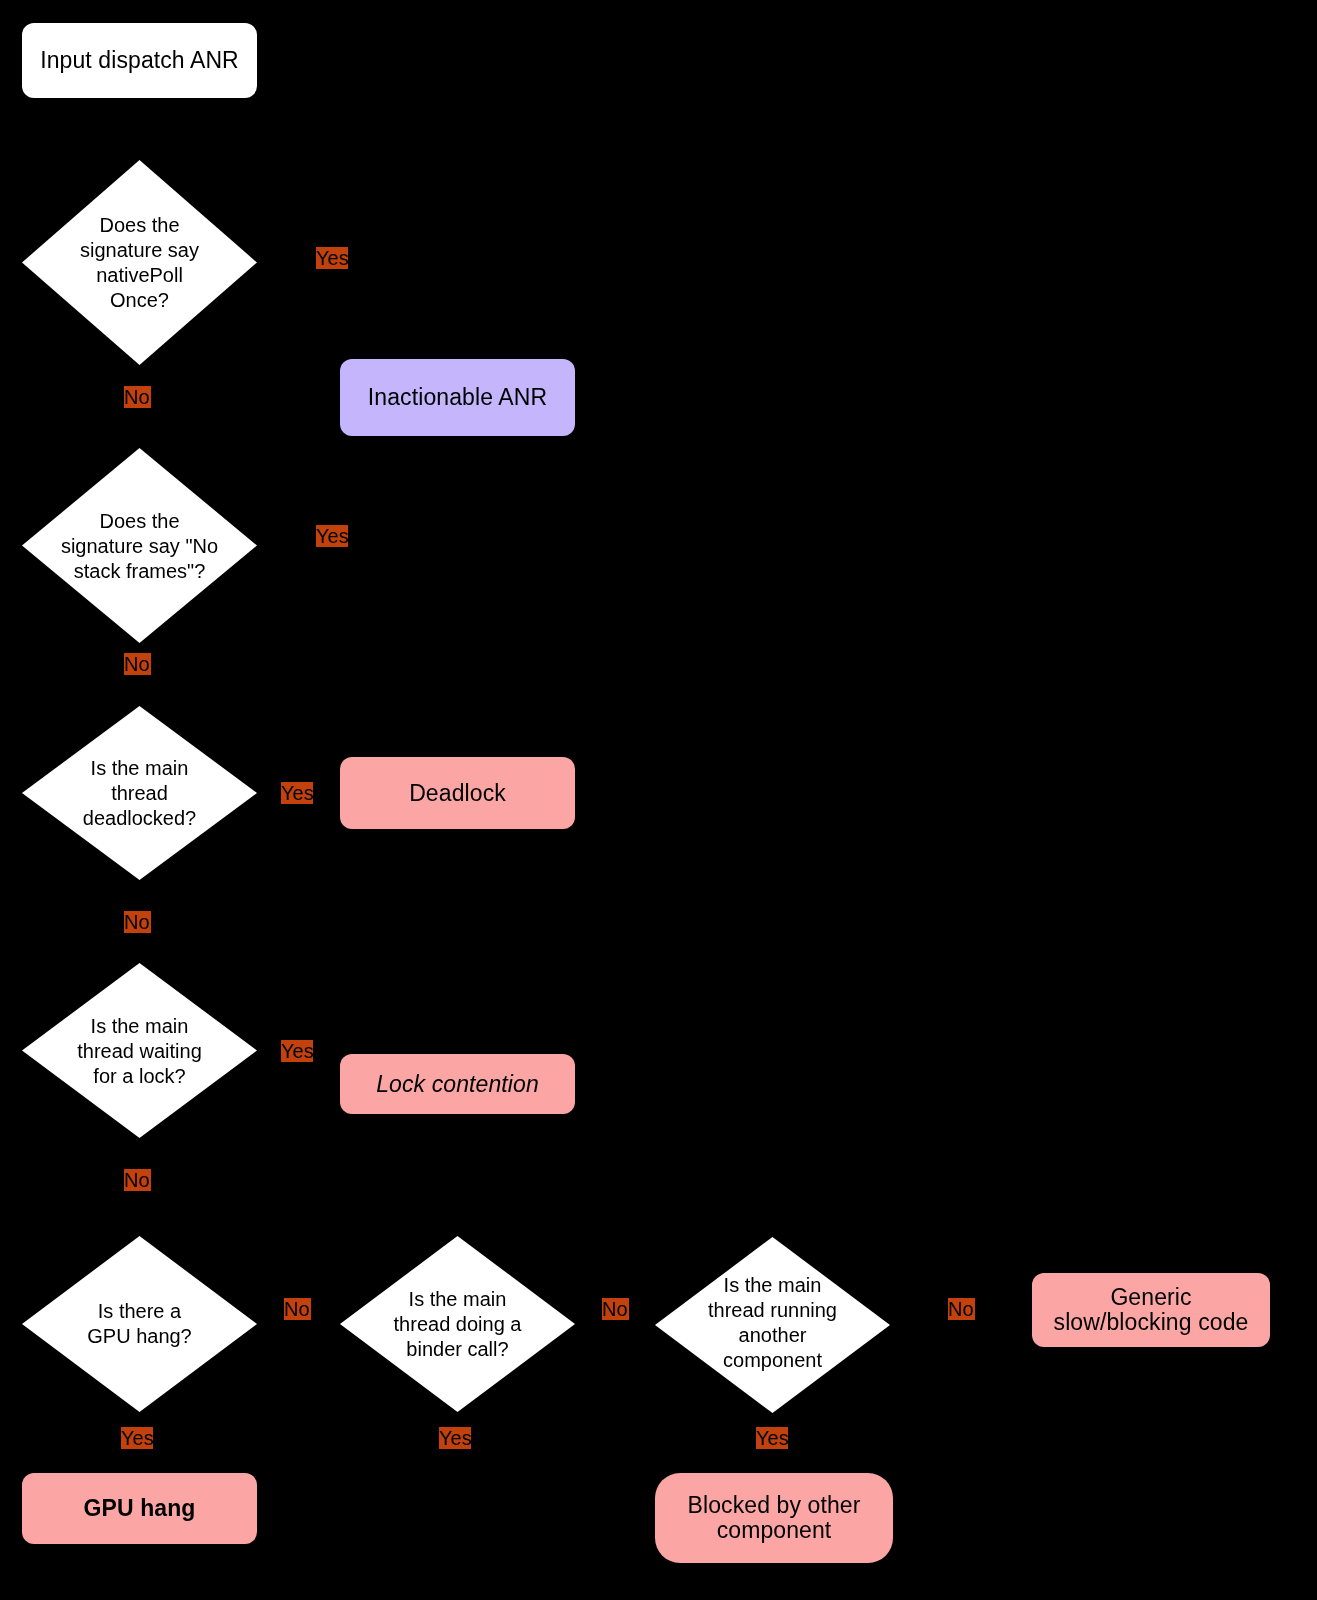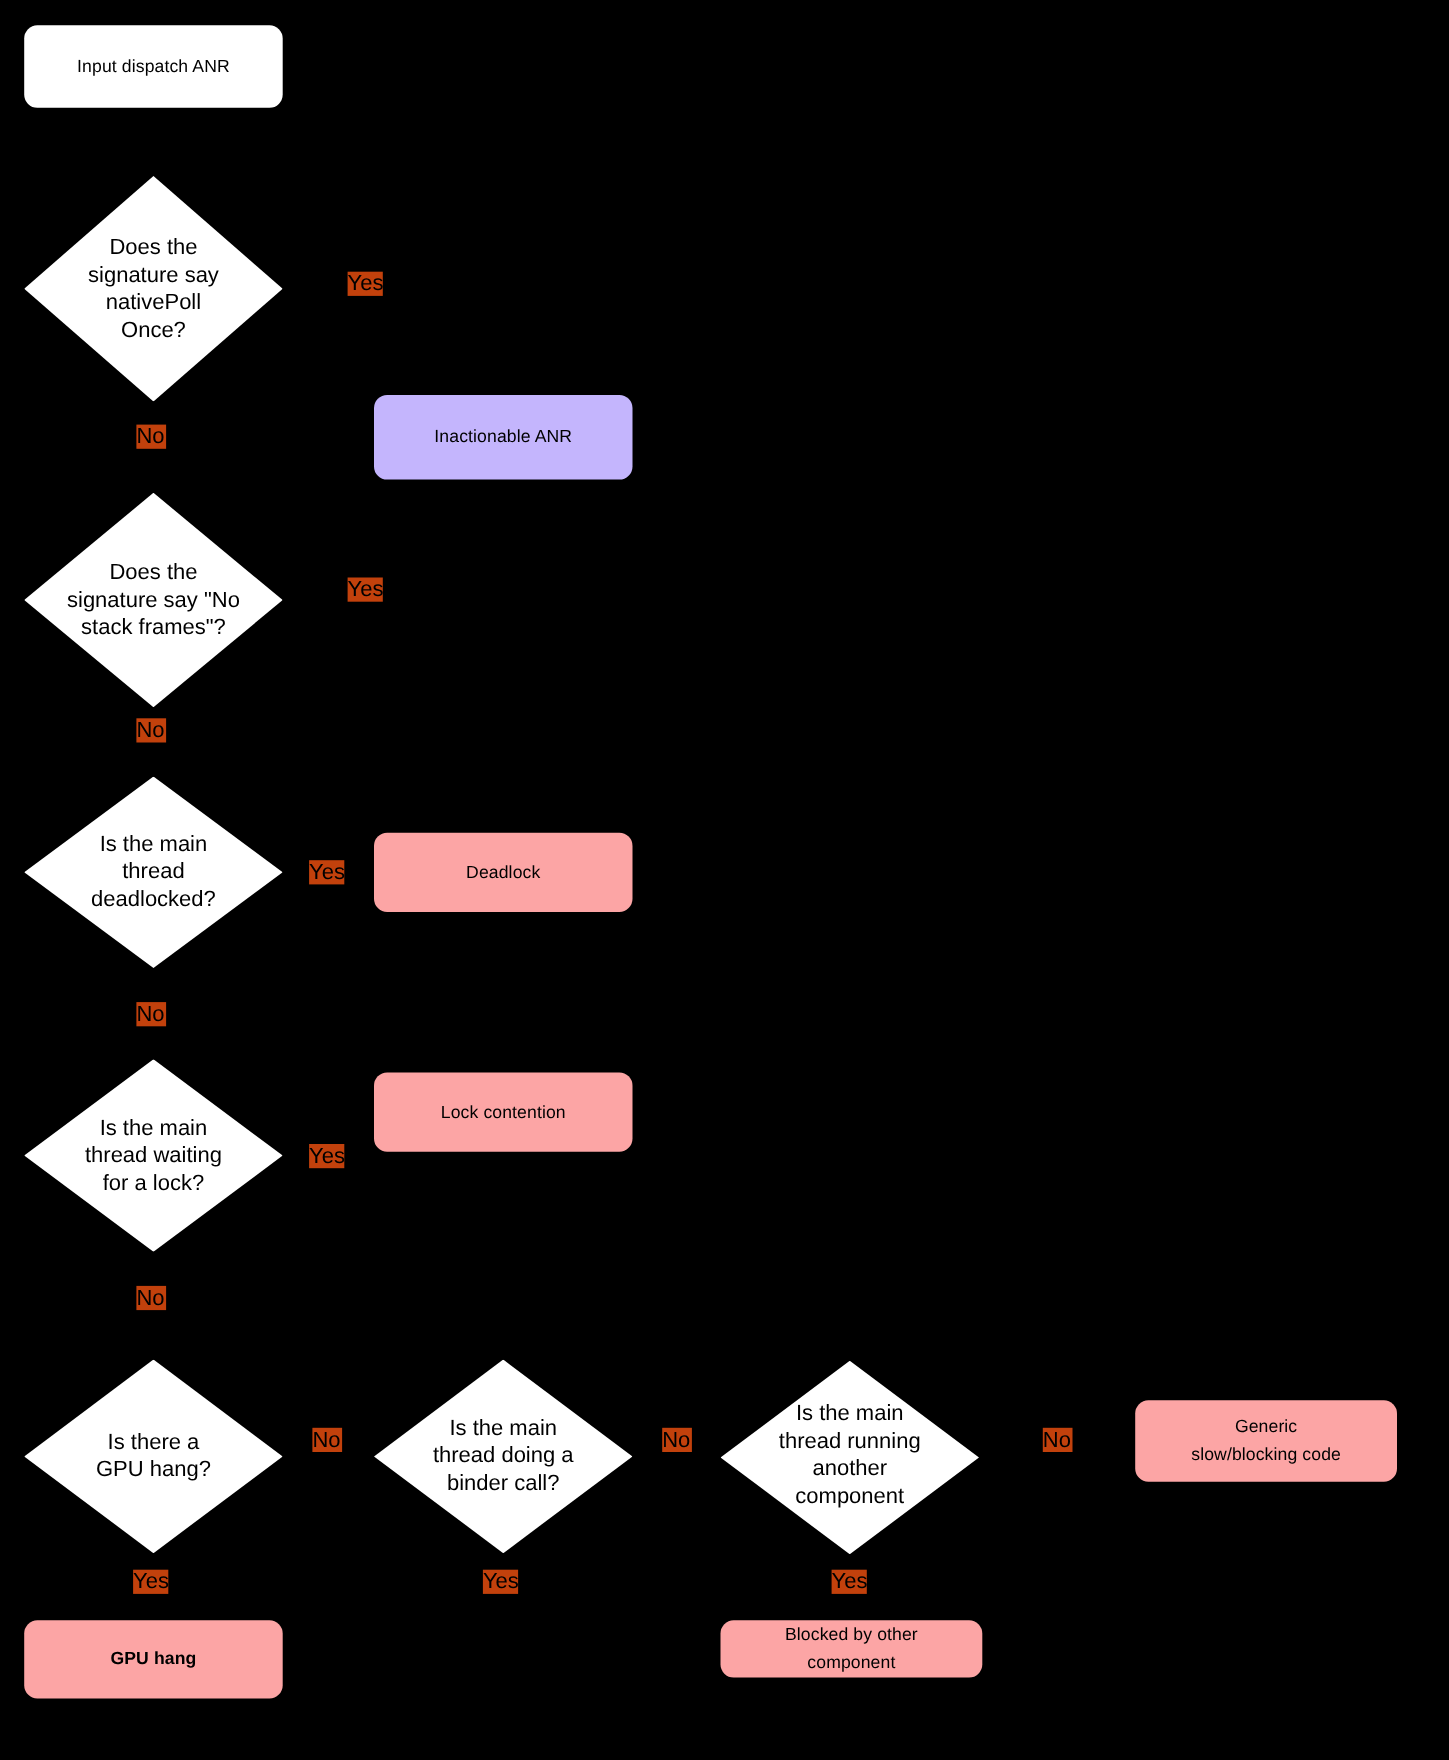--- a/index.html
+++ b/index.html
@@ -25,21 +25,21 @@
 
   
   .node {
     position: absolute;
     box-sizing: border-box;
     display: flex;
     align-items: center;
     justify-content: center;
     text-align: center;
     color: #000000;
-    font-size: 16px;
+    font-size: 23px;
     line-height: 25px;
     letter-spacing: 0.1px;
   }
 
   
   .box {
     border-radius: 12px;
   }
   .box.start   { background: #ffffff; }
   .box.pink    { background: #c4b5fd; }
@@ -172,21 +172,21 @@
 thread waiting
 for a lock?</div>
   </div>
   <div class="edge-label" style="left:281px; top:1040px; width:32px;">
     <span>Yes</span>
   </div>
   <div class="edge-label" style="left:124px; top:1169px; width:27px;">
     <span>No</span>
   </div>
 
-  <div class="node box green" style="left:340px; top:975px; width:235px; height:72px;">
+  <div class="node box green" style="left:340px; top:1054px; width:235px; height:60px;font-style:italic;">
     <span>Lock contention</span>
   </div>
 
   <div class="diamond-wrap" style="left:22px; top:1236px; width:235px; height:176px;">
     <div class="diamond-shape"></div>
     <div class="diamond-label" style="width:200px;">Is there a
 GPU hang?</div>
   </div>
   <div class="edge-label" style="left:284px; top:1298px; width:27px;">
     <span>No</span>
@@ -225,18 +225,18 @@
   <div class="node box green" style="left:1032px; top:1273px; width:238px; height:74px; white-space:pre-line;">
     <span style="white-space:pre-line;">Generic
 slow/blocking code</span>
   </div>
 
   <div class="node box green" style="left:22px; top:1473px; width:235px; height:71px;font-weight:bold;">
     <span>GPU hang</span>
   </div>
 
 
-  <div class="node box green" style="left:655px; top:1473px; width:238px; height:52px; white-space:pre-line;">
+  <div class="node box green" style="left:655px; top:1473px; width:238px; height:90px; white-space:pre-line;border-radius:25px;">
     <span style="white-space:pre-line;">Blocked by other
 component</span>
   </div>
 
 </div>
 
 </body></html>

